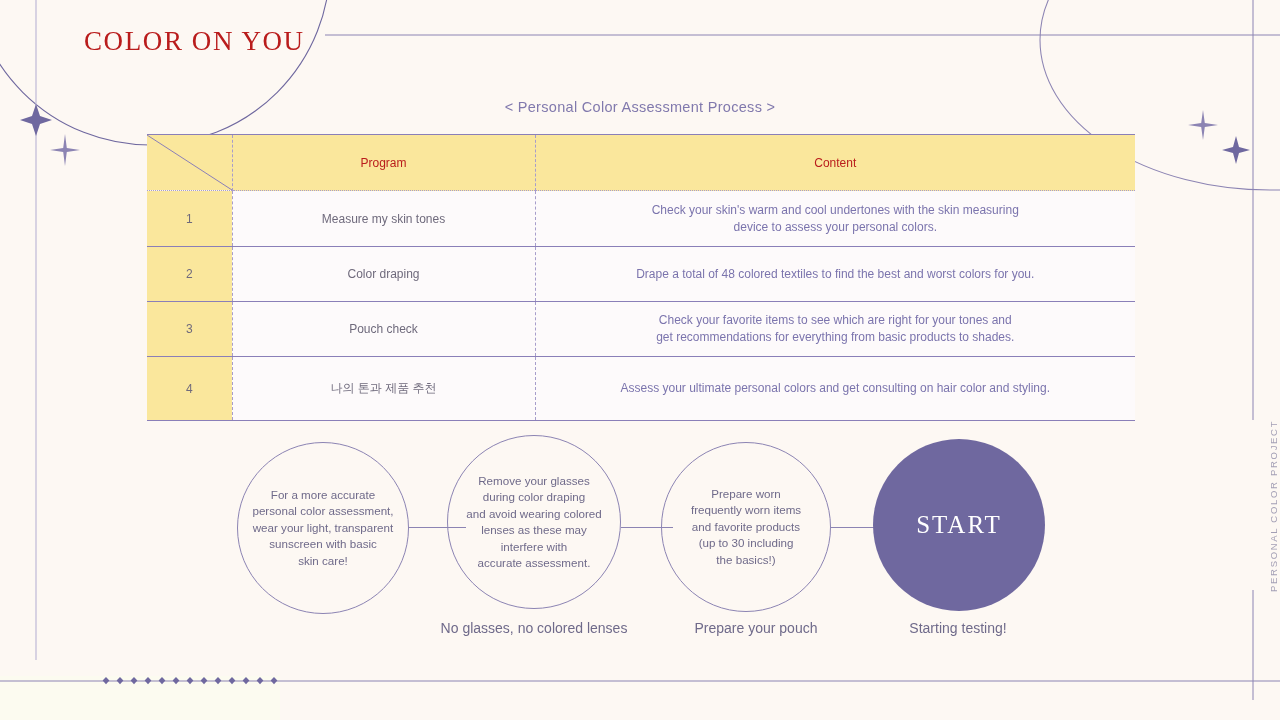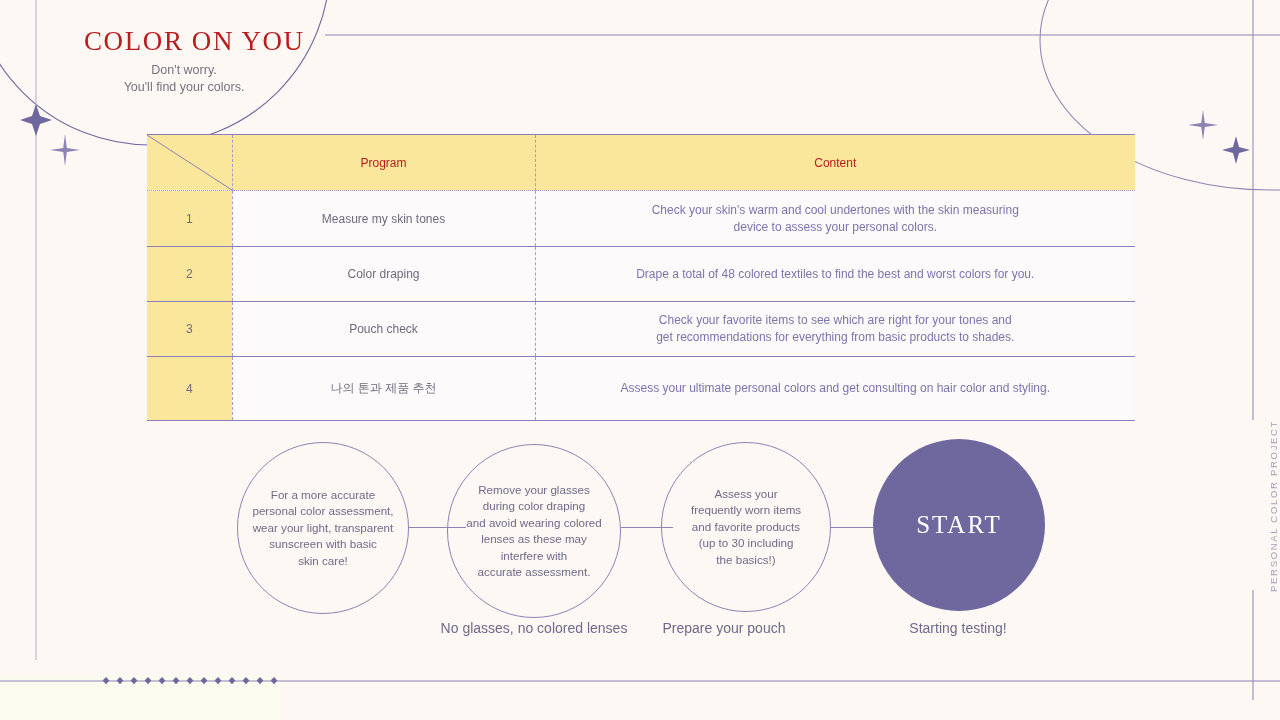--- a/index.html
+++ b/index.html
@@ -232,24 +232,21 @@
         <path d="M218 677 l3.4 3.6 -3.4 3.6 -3.4 -3.6 Z"></path>
         <path d="M232 677 l3.4 3.6 -3.4 3.6 -3.4 -3.6 Z"></path>
         <path d="M246 677 l3.4 3.6 -3.4 3.6 -3.4 -3.6 Z"></path>
         <path d="M260 677 l3.4 3.6 -3.4 3.6 -3.4 -3.6 Z"></path>
         <path d="M274 677 l3.4 3.6 -3.4 3.6 -3.4 -3.6 Z"></path>
       </g>
     </svg>
   </div>
 
   <div class="title">COLOR ON YOU</div>
-  <div class="subtitle">
-    <div>Don't worry.</div>
-    <div>You'll find your colors.</div>
-  </div>
+  <div class="section-label">&lt; Personal Color Assessment Process &gt;</div>
 
   <div class="tbl-wrap">
     <table class="proc">
       <colgroup>
         <col class="col-no">
           <col class="col-prog">
           <col class="col-cont">
       </colgroup>
       <tbody>
         <tr class="hdr-row">
@@ -308,42 +305,42 @@
     <div class="step outline" style="left:237px; top:12px; width:172px; height:172px;">
       <div>
         <div>For a more accurate</div>
         <div>personal color assessment,</div>
         <div>wear your light, transparent</div>
         <div>sunscreen with basic</div>
         <div>skin care!</div>
       </div>
     </div>
 
-    <div class="step outline" style="left:447px; top:14px; width:174px; height:174px;justify-content:center;">
+    <div class="step outline" style="left:447px; top:5px; width:174px; height:174px;justify-content:center;">
       <div>
         <div>Remove your glasses</div>
         <div>during color draping</div>
         <div>and avoid wearing colored</div>
         <div>lenses as these may</div>
         <div>interfere with</div>
         <div>accurate assessment.</div>
       </div>
     </div>
     <div class="step-caption" style="left:414px; top:190px; width:240px;">No glasses, no colored lenses</div>
 
     <div class="step outline" style="left:661px; top:12px; width:170px; height:170px;">
       <div>
-        <div>Assess your</div>
+        <div>Prepare worn</div>
         <div>frequently worn items</div>
         <div>and favorite products</div>
         <div>(up to 30 including</div>
         <div>the basics!)</div>
       </div>
     </div>
-    <div class="step-caption" style="left:604px; top:190px; width:240px;">Prepare your pouch</div>
+    <div class="step-caption" style="left:636px; top:190px; width:240px;">Prepare your pouch</div>
 
     <div class="step filled" style="left:873px; top:9px; width:172px; height:172px;align-items:center;">
       <div>START</div>
     </div>
     <div class="step-caption" style="left:838px; top:190px; width:240px;">Starting testing!</div>
 
   </div>
 
   <div class="side-label">PERSONAL COLOR PROJECT</div>
 

